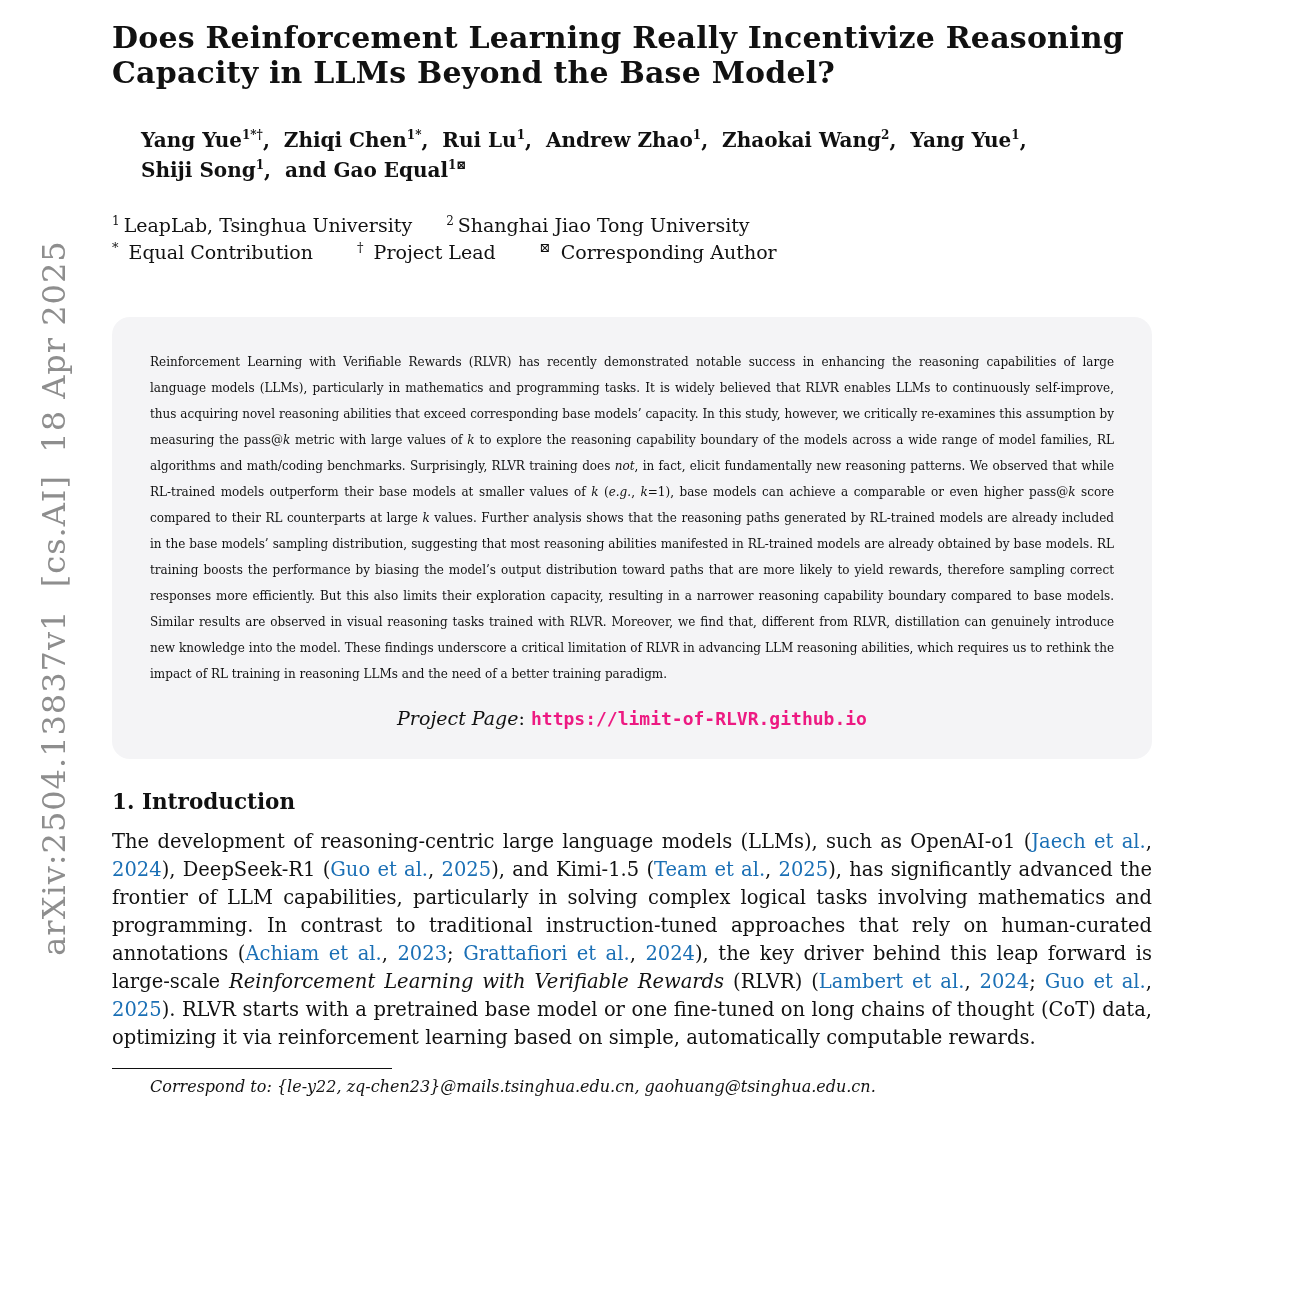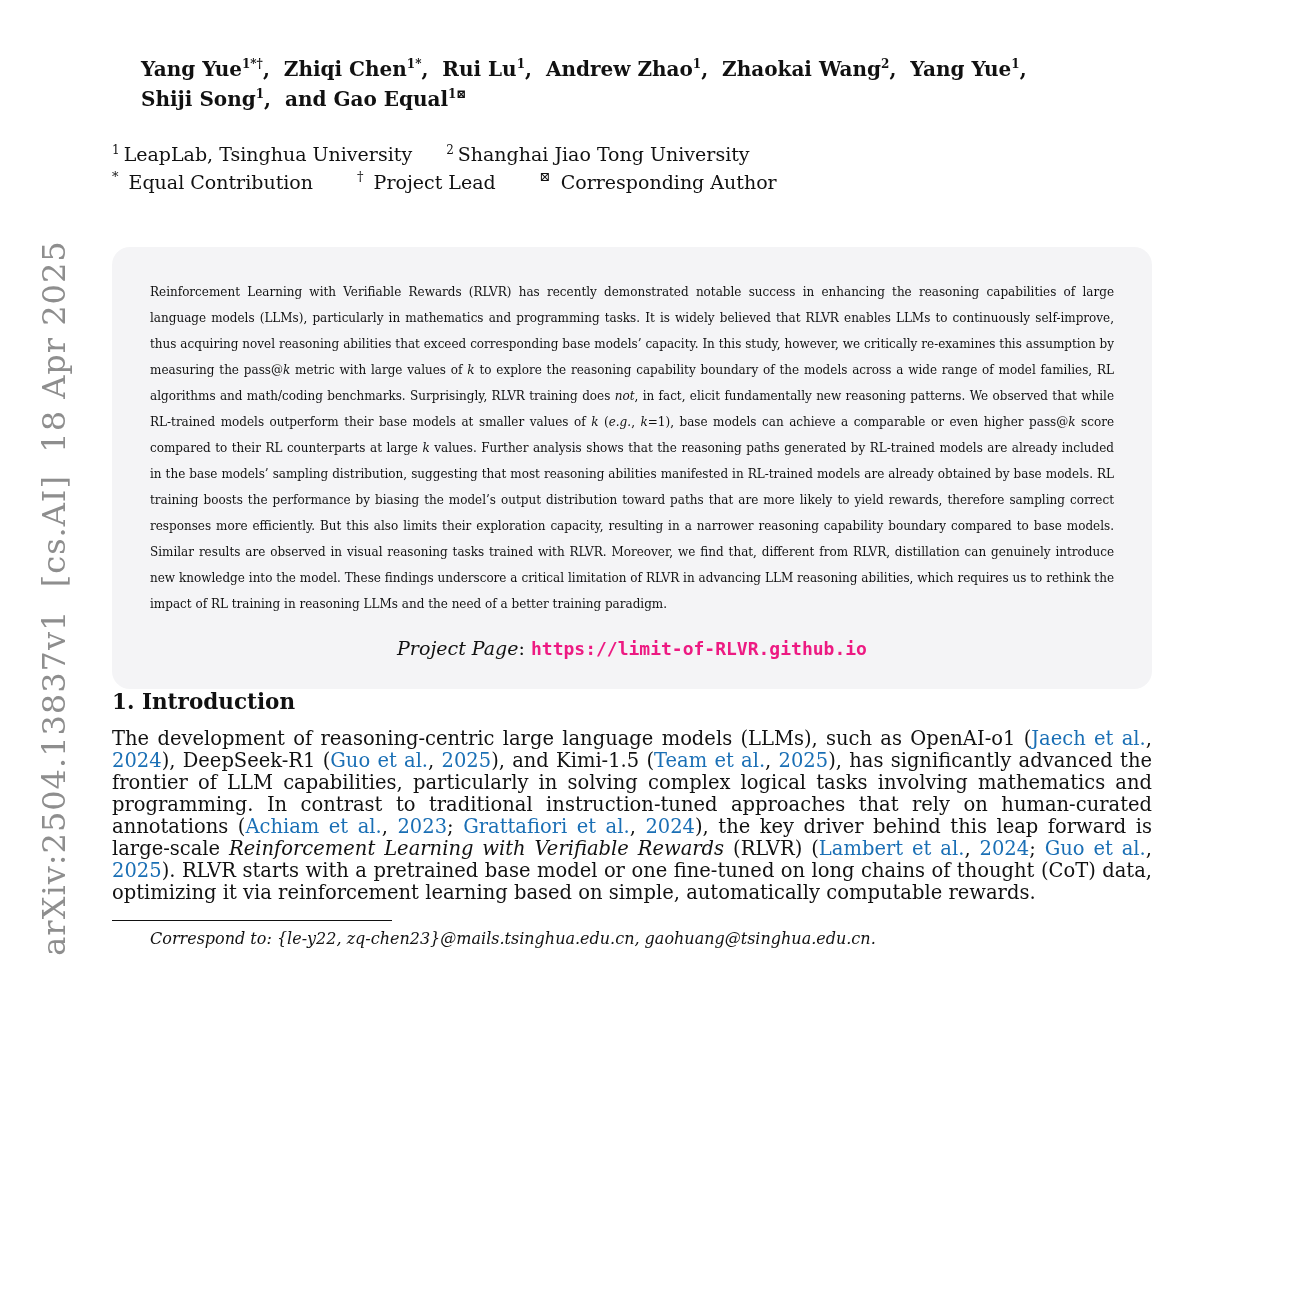--- a/index.html
+++ b/index.html
@@ -37,35 +37,39 @@
   }
   .abstract-text{
     font-size:12px;line-height:26px;text-align:justify;
   }
   .project-line{margin-top:20px;text-align:center;font-size:19px;}
   .project-label{font-style:italic;}
   .project-link{
     font-family:"DejaVu Sans Mono", monospace;
     color:var(--link-pink);font-size:18px;font-weight:bold;text-decoration:none;text-align:center;
   }
-  .section-heading{font-size:21.5px;font-weight:bold;}
-  .intro-text{margin-top:14px;font-size:19.5px;line-height:22px;text-align:justify;}
+  .section-heading{margin-top:30px;font-size:21.5px;font-weight:bold;}
+  .intro-text{margin-top:14px;font-size:19.5px;line-height:28px;text-align:justify;}
   .seg-i{font-style:italic;}
   .seg-m{font-style:italic;}
   .seg-l{color:var(--link-blue);cursor:pointer;}
   .footnote-rule{margin-top:16px;width:280px;border-top:1.5px solid #111;}
   .footnote{margin-top:8px;padding-left:38px;font-size:16px;font-style:italic;}
 </style>
 </head>
 <body>
 
 <div class="watermark">arXiv:2504.13837v1  [cs.AI]  18 Apr 2025</div>
 
 <div class="content">
 
+  <div class="title">
+    <div>Does Reinforcement Learning Really Incentivize Reasoning</div>
+    <div>Capacity in LLMs Beyond the Base Model?</div>
+  </div>
 
   <div class="authors"><span>Yang Yue</span><sup>1*†</sup>,  <span>Zhiqi Chen</span><sup>1*</sup>,  <span>Rui Lu</span><sup>1</sup>,  <span>Andrew Zhao</span><sup>1</sup>,  <span>Zhaokai Wang</span><sup>2</sup>,  <span>Yang Yue</span><sup>1</sup>,  
 <span>Shiji Song</span><sup>1</sup>,  <span>and </span><span>Gao Equal</span><sup>1⊠</sup></div>
 
   <div class="affils"><span class="affil"><sup>1</sup>LeapLab, Tsinghua University</span><span class="affil"><sup>2</sup>Shanghai Jiao Tong University</span></div>
 
   <div class="notes"><span class="note"><sup>*</sup> Equal Contribution</span><span class="note"><sup>†</sup> Project Lead</span><span class="note"><sup>⊠</sup> Corresponding Author</span></div>
 
   <div class="abstract-box">
     <div class="abstract-text"><span class="seg-p">Reinforcement Learning with Verifiable Rewards (RLVR) has recently demonstrated notable success in enhancing the reasoning capabilities of large language models (LLMs), particularly in mathematics and programming tasks. It is widely believed that RLVR enables LLMs to continuously self-improve, thus acquiring novel reasoning abilities that exceed corresponding base models’ capacity. In this study, however, we critically re-examines this assumption by measuring the pass@</span><span class="seg-m">k</span><span class="seg-p"> metric with large values of </span><span class="seg-m">k</span><span class="seg-p"> to explore the reasoning capability boundary of the models across a wide range of model families, RL algorithms and math/coding benchmarks. Surprisingly, RLVR training does </span><span class="seg-i">not</span><span class="seg-p">, in fact, elicit fundamentally new reasoning patterns. We observed that while RL-trained models outperform their base models at smaller values of </span><span class="seg-m">k</span><span class="seg-p"> (</span><span class="seg-i">e.g.</span><span class="seg-p">, </span><span class="seg-m">k</span><span class="seg-p">=1), base models can achieve a comparable or even higher pass@</span><span class="seg-m">k</span><span class="seg-p"> score compared to their RL counterparts at large </span><span class="seg-m">k</span><span class="seg-p"> values. Further analysis shows that the reasoning paths generated by RL-trained models are already included in the base models’ sampling distribution, suggesting that most reasoning abilities manifested in RL-trained models are already obtained by base models. RL training boosts the performance by biasing the model’s output distribution toward paths that are more likely to yield rewards, therefore sampling correct responses more efficiently. But this also limits their exploration capacity, resulting in a narrower reasoning capability boundary compared to base models. Similar results are observed in visual reasoning tasks trained with RLVR. Moreover, we find that, different from RLVR, distillation can genuinely introduce new knowledge into the model. These findings underscore a critical limitation of RLVR in advancing LLM reasoning abilities, which requires us to rethink the impact of RL training in reasoning LLMs and the need of a better training paradigm.</span></div>

